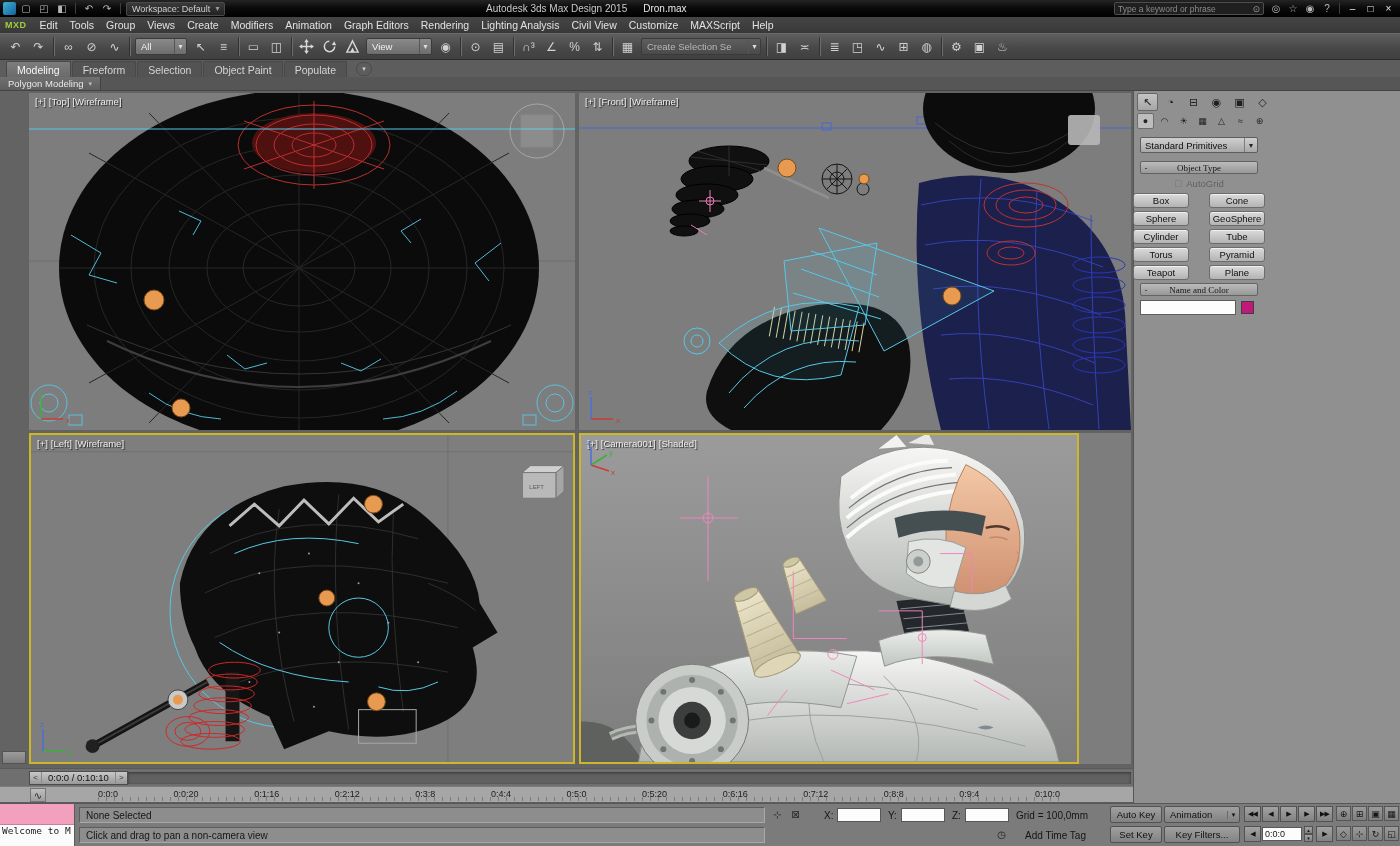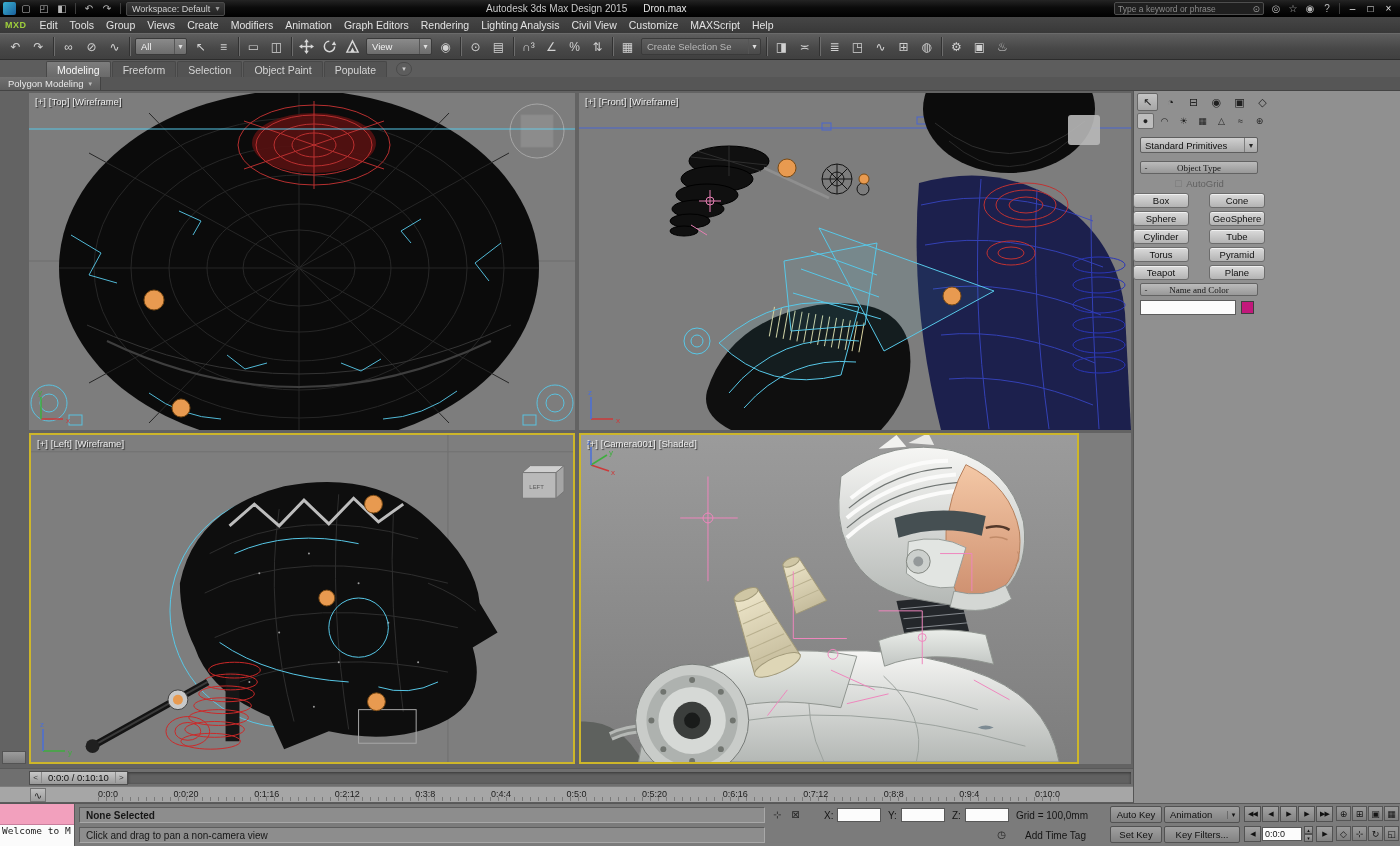--- a/index.html
+++ b/index.html
@@ -42,21 +42,21 @@
     display:flex; align-items:center; justify-content:space-between; font-size:9.5px; color:#f2f2f2; padding-left:5px; gap:4px; margin:9px 2px; }
   .dd .arr { width:12px; height:100%; display:flex; align-items:center; justify-content:center; font-size:8px; color:#e0e0e0; border-left:1px solid #555; }
   .dd.dark { background:linear-gradient(#5e5e5e,#4a4a4a); color:#b9b9b9; }
   .w52{width:52px} .w66{width:66px} .w120{width:120px}
 
   
   .ribbontabs { position:absolute; left:0; top:60px; width:1400px; height:17px; background:#5d5d5d;
     display:flex; align-items:flex-end; padding-left:6px; gap:1px; z-index:17; }
   .rtab { height:16px; padding:0 10px; display:flex; align-items:center; font-size:10.5px; color:#d4d4d4;
     background:#535353; border:1px solid #484848; border-bottom:none; border-radius:2px 2px 0 0; }
-  .rtab.active { background:linear-gradient(#7d7d7d,#6a6a6a); color:#f6f6f6;margin-left:40px; }
+  .rtab.active { background:linear-gradient(#7d7d7d,#6a6a6a); color:#f6f6f6; }
   .rcfg { margin-left:8px; width:16px; height:14px; display:flex; align-items:center; justify-content:center;
     font-size:7px; color:#cfcfcf; border:1px solid #4a4a4a; border-radius:7px; margin-bottom:1px; }
   .ribbonstrip { position:absolute; left:0; top:77px; width:1400px; height:14px; background:#565656; border-bottom:1px solid #444; display:flex; align-items:center; z-index:17; }
   .pmchip { height:13px; padding:0 8px; background:linear-gradient(#707070,#5e5e5e); border-right:1px solid #424242;
     font-size:9.5px; color:#e8e8e8; display:flex; align-items:center; gap:5px; }
   .pmchip .arr { font-size:7px; color:#bbb; }
 
   
   .vparea { position:absolute; left:0; top:91px; width:1133px; height:677px; background:#636363; }
   .vp { position:absolute; background:#7d7d7d; overflow:hidden; }
@@ -118,21 +118,21 @@
 
   
   .statusbar { position:absolute; left:0; top:803px; width:1400px; height:43px; background:#7b7b7b;
     border-top:1px solid #585858; font-size:10px; color:#141414; }
   .listener { position:absolute; left:0; top:0; width:75px; height:43px; border-right:1px solid #5a5a5a; overflow:hidden; }
   .lis-pink { height:21px; background:#f2a0bd; border-bottom:1px solid #c87f9d; }
   .lis-white { height:22px; background:#fbfbfb; font-family:"DejaVu Sans Mono","Liberation Mono",monospace; font-size:9.5px; color:#222;
     display:flex; align-items:flex-start; padding-left:2px; white-space:nowrap; }
   .sb-field { position:absolute; height:16px; background:#8d8d8d; border:1px solid; border-color:#5c5c5c #a8a8a8 #a8a8a8 #5c5c5c;
     display:flex; align-items:center; padding-left:6px; color:#161616; overflow:hidden; white-space:nowrap; }
-  .f-sel { left:79px; top:3px; width:686px;font-weight:bold; }
+  .f-sel { left:79px; top:3px; width:686px; }
   .f-prompt { left:79px; top:23px; width:686px; }
   .sb-ic { position:absolute; width:15px; height:15px; display:flex; align-items:center; justify-content:center; font-size:10px; color:#262626; }
   .sb-lbl { position:absolute; font-size:10px; color:#141414; line-height:15px; white-space:nowrap; }
   .sb-input { position:absolute; height:14px; background:#fcfcfc; border:1px solid #585858; font-size:9px; display:flex; align-items:center; padding-left:2px; }
   .sb-btn { position:absolute; height:17px; background:linear-gradient(#a0a0a0,#828282); border:1px solid #525252; border-radius:2px;
     display:flex; align-items:center; justify-content:center; font-size:9.5px; color:#101010; }
   .sb-dd { position:absolute; height:17px; background:linear-gradient(#a0a0a0,#828282); border:1px solid #525252; border-radius:2px;
     display:flex; align-items:center; justify-content:space-between; font-size:9.5px; color:#101010; padding-left:5px; }
   .sb-dd .arr { width:12px; text-align:center; font-size:7px; border-left:1px solid #6a6a6a; }
   .pb-btn { position:absolute; width:17px; height:16px; background:linear-gradient(#a2a2a2,#828282); border:1px solid #525252;

